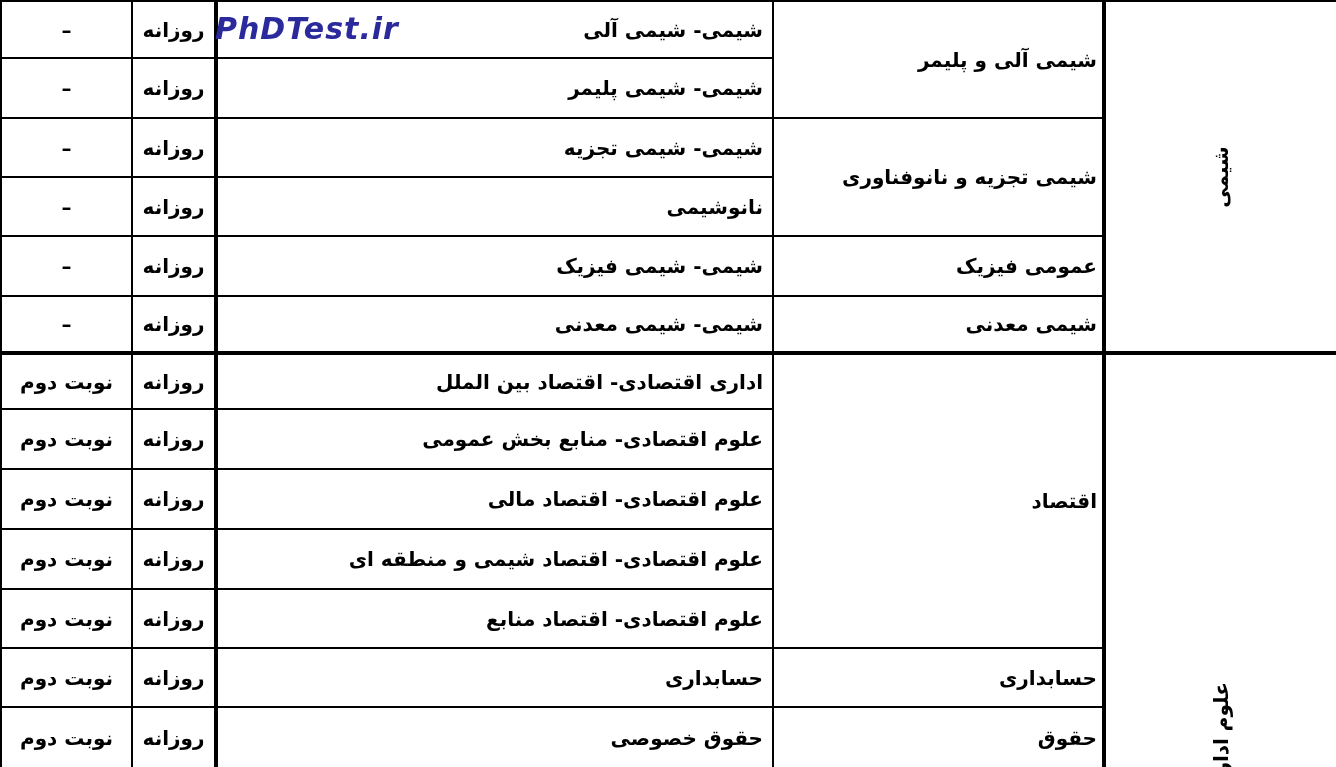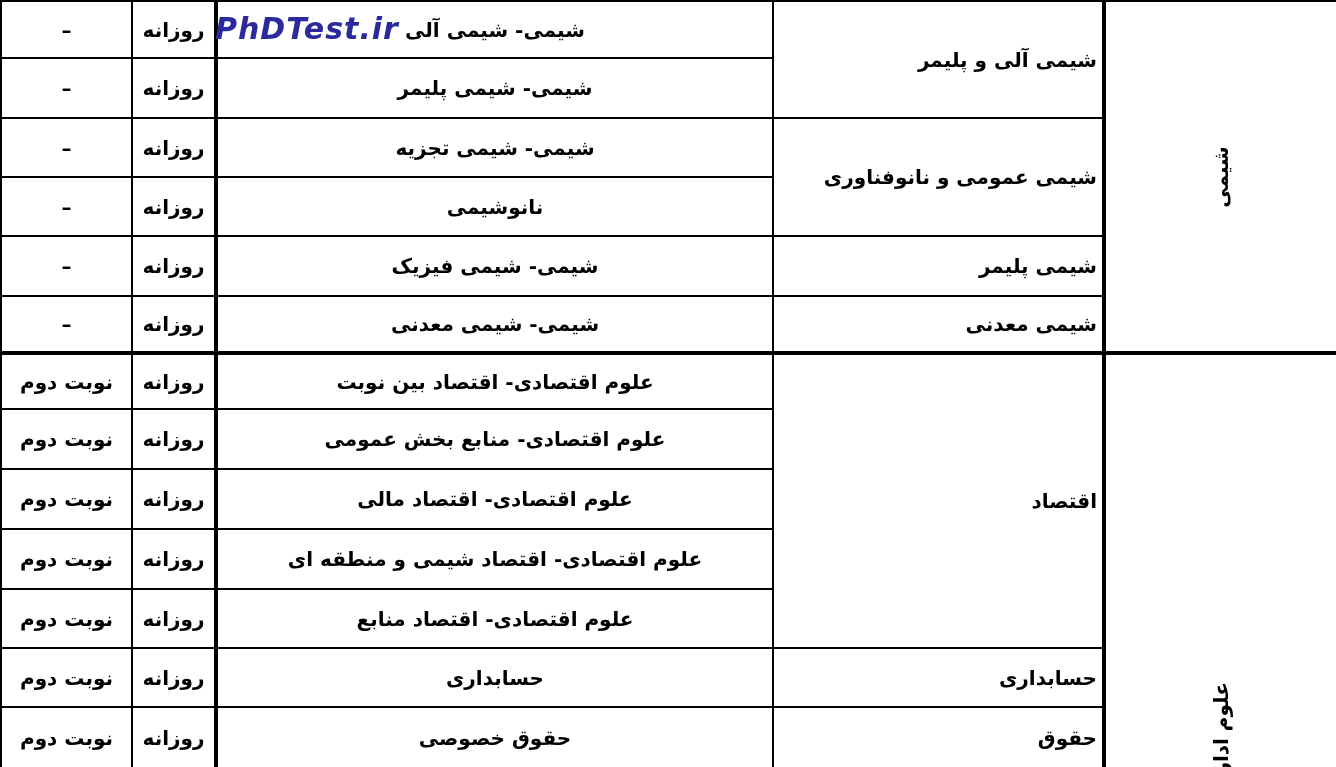--- a/index.html
+++ b/index.html
@@ -22,21 +22,21 @@
     border: 2px solid #000000;
     vertical-align: middle;
     padding: 0;
     overflow: hidden;
     color: #000000;
     font-weight: bold;
     font-size: 20px;
     line-height: 1.2;
     background: #ffffff;
   }
-  td.program { text-align: center; padding: 14px 9px; }
+  td.program { text-align: right; padding: 14px 9px; }
   td.group   { text-align: right; padding: 8px 5px; }
   td.center  { text-align: center; }
   td.faculty { border-left-width: 4px; padding: 0; }
   td.thick-left { border-left-width: 4px; }
   tr.section-end > td, td.section-end { border-bottom-width: 4px; }
   td.no-bottom { border-bottom: none; }
 
   .vwrap {
     display: flex; align-items: center; justify-content: center;
     width: 100%;
@@ -93,34 +93,34 @@
         <td class="center"><span>روزانه</span></td>
         <td class="center"><span>–</span></td>
       </tr>
       <tr style="height:60px">
         <td class="program thick-left"><span>شیمی- شیمی پلیمر</span></td>
         <td class="center"><span>روزانه</span></td>
         <td class="center"><span>–</span></td>
       </tr>
       <tr style="height:59px">
         <td rowspan="2" class="group">
-          <span>شیمی عمومی و نانوفناوری</span>
+          <span>شیمی تجزیه و نانوفناوری</span>
         </td>
         <td class="program thick-left"><span>شیمی- شیمی تجزیه</span></td>
         <td class="center"><span>روزانه</span></td>
         <td class="center"><span>–</span></td>
       </tr>
       <tr style="height:59px">
         <td class="program thick-left"><span>نانوشیمی</span></td>
         <td class="center"><span>روزانه</span></td>
         <td class="center"><span>–</span></td>
       </tr>
       <tr style="height:60px">
         <td class="group">
-          <span>شیمی پلیمر</span>
+          <span>عمومی فیزیک</span>
         </td>
         <td class="program thick-left"><span>شیمی- شیمی فیزیک</span></td>
         <td class="center"><span>روزانه</span></td>
         <td class="center"><span>–</span></td>
       </tr>
       <tr class="section-end" style="height:57px">
         <td class="group">
           <span>شیمی معدنی</span>
         </td>
         <td class="program thick-left"><span>شیمی- شیمی معدنی</span></td>
@@ -129,21 +129,21 @@
       </tr>
       <tr style="height:56px">
         <td rowspan="7" class="faculty no-bottom">
           <div class="vwrap vwrap-admin">
             <span class="vtext vtext-admin">علوم اداری</span>
           </div>
         </td>
         <td rowspan="5" class="group">
           <span>اقتصاد</span>
         </td>
-        <td class="program thick-left"><span>علوم اقتصادی- اقتصاد بین نوبت</span></td>
+        <td class="program thick-left"><span>اداری اقتصادی- اقتصاد بین الملل</span></td>
         <td class="center"><span>روزانه</span></td>
         <td class="center"><span>نوبت دوم</span></td>
       </tr>
       <tr style="height:60px">
         <td class="program thick-left"><span>علوم اقتصادی- منابع بخش عمومی</span></td>
         <td class="center"><span>روزانه</span></td>
         <td class="center"><span>نوبت دوم</span></td>
       </tr>
       <tr style="height:60px">
         <td class="program thick-left"><span>علوم اقتصادی- اقتصاد مالی</span></td>

